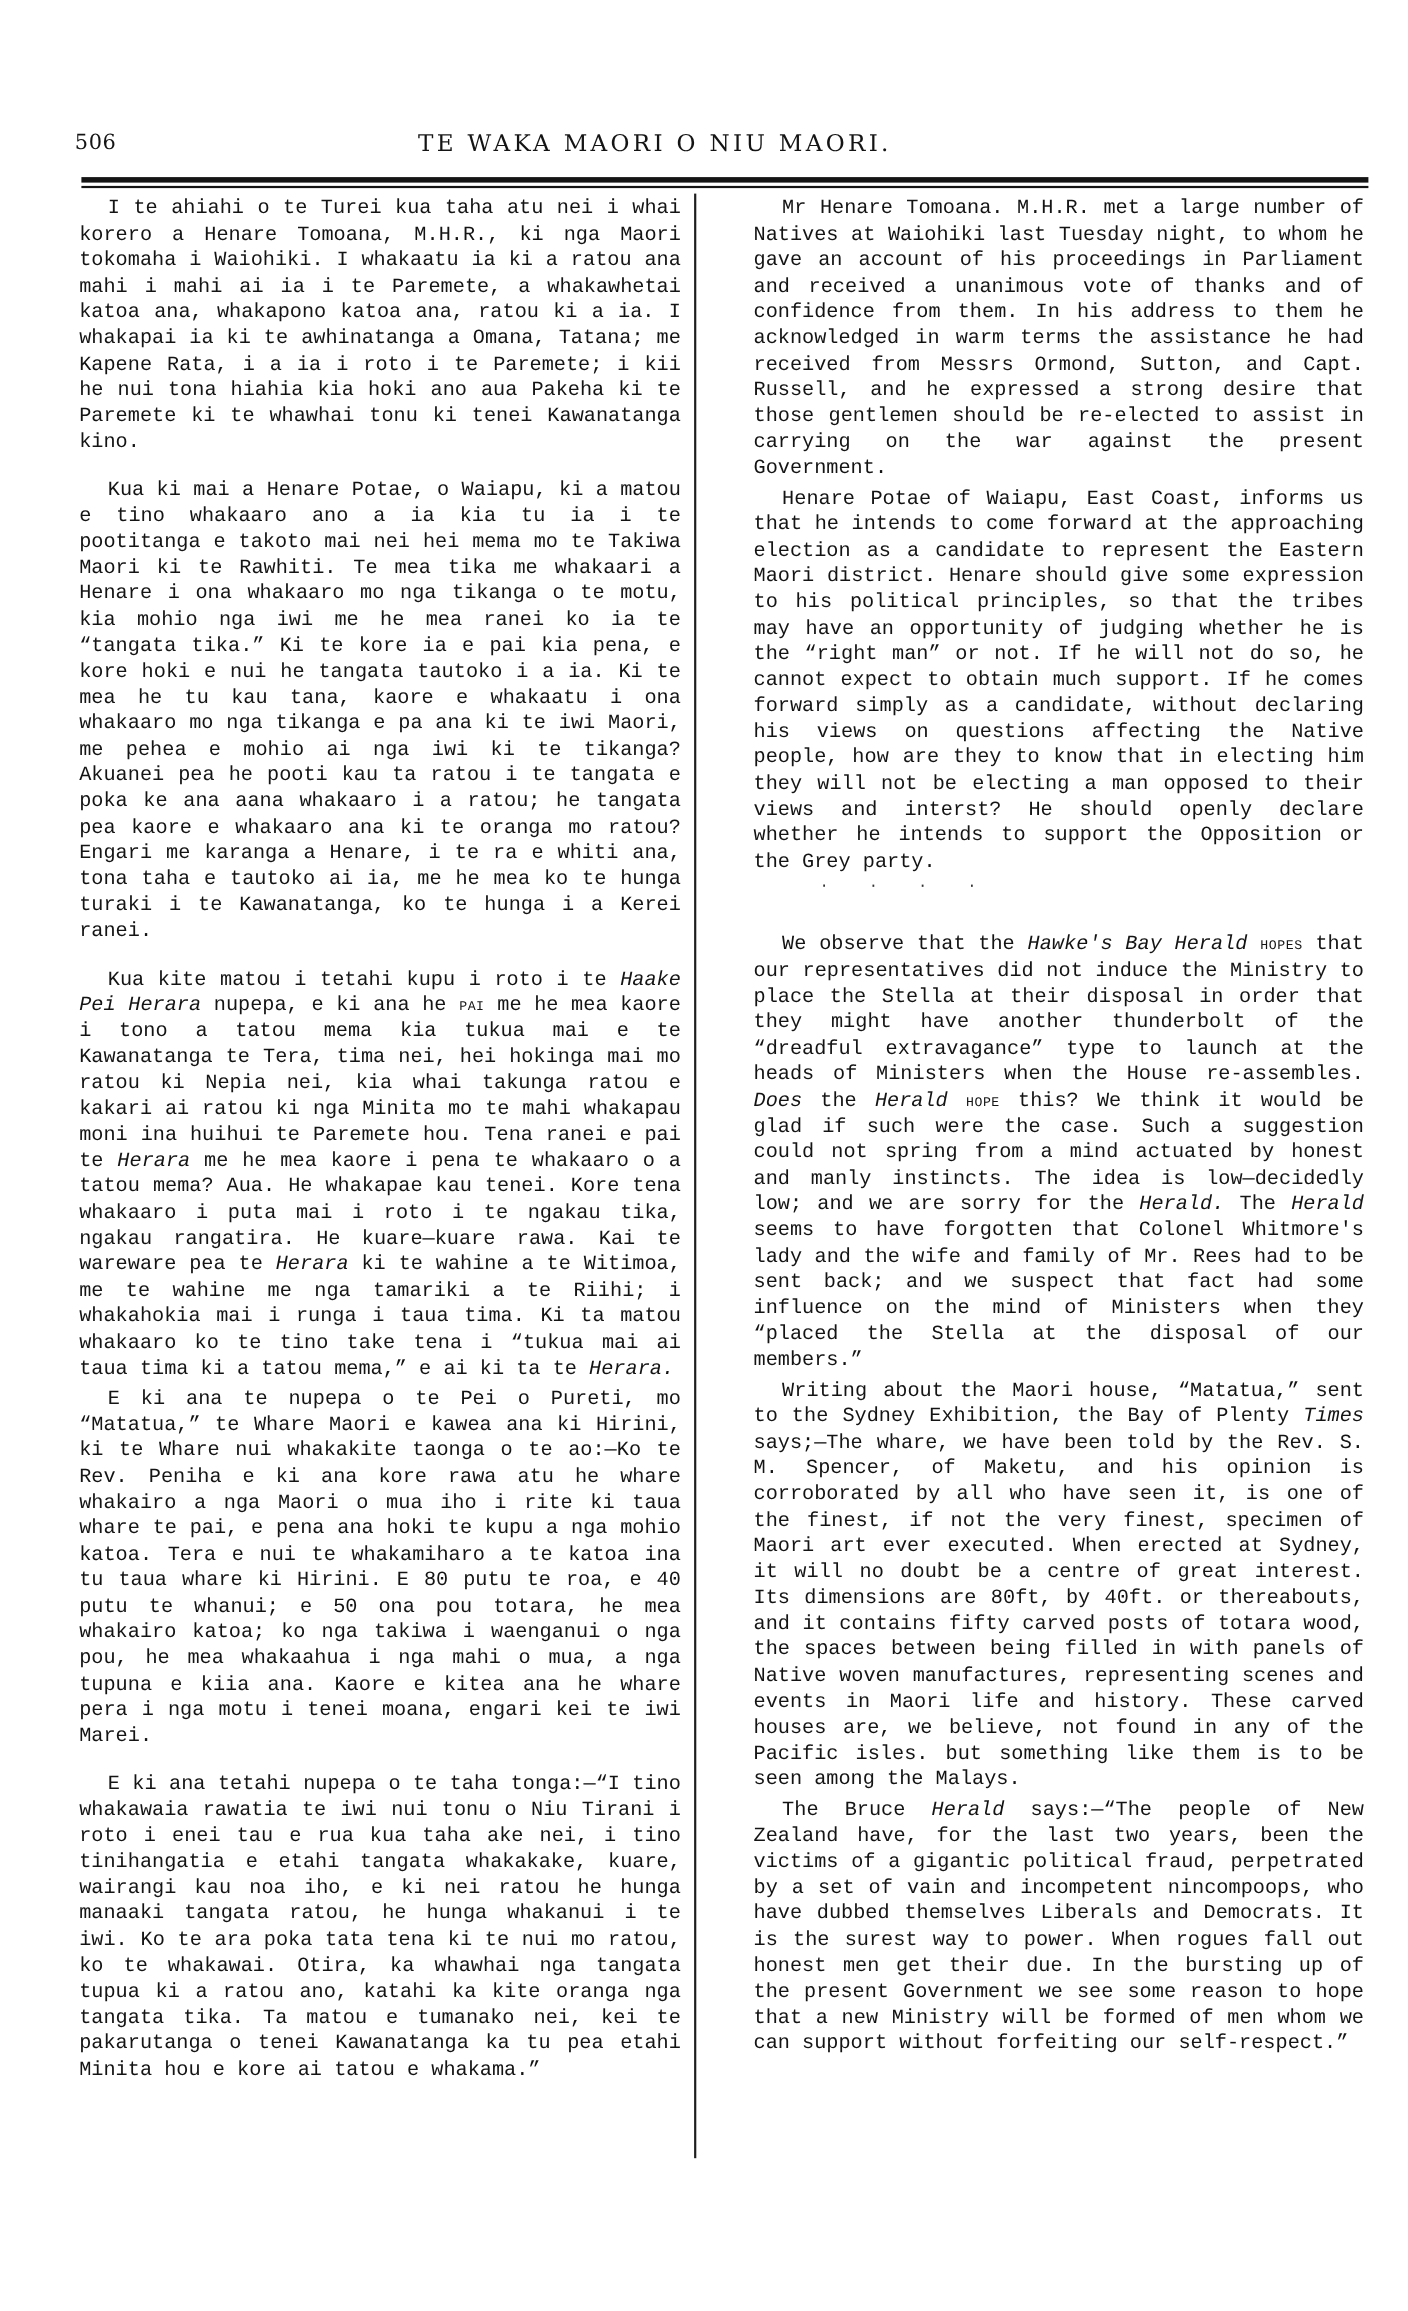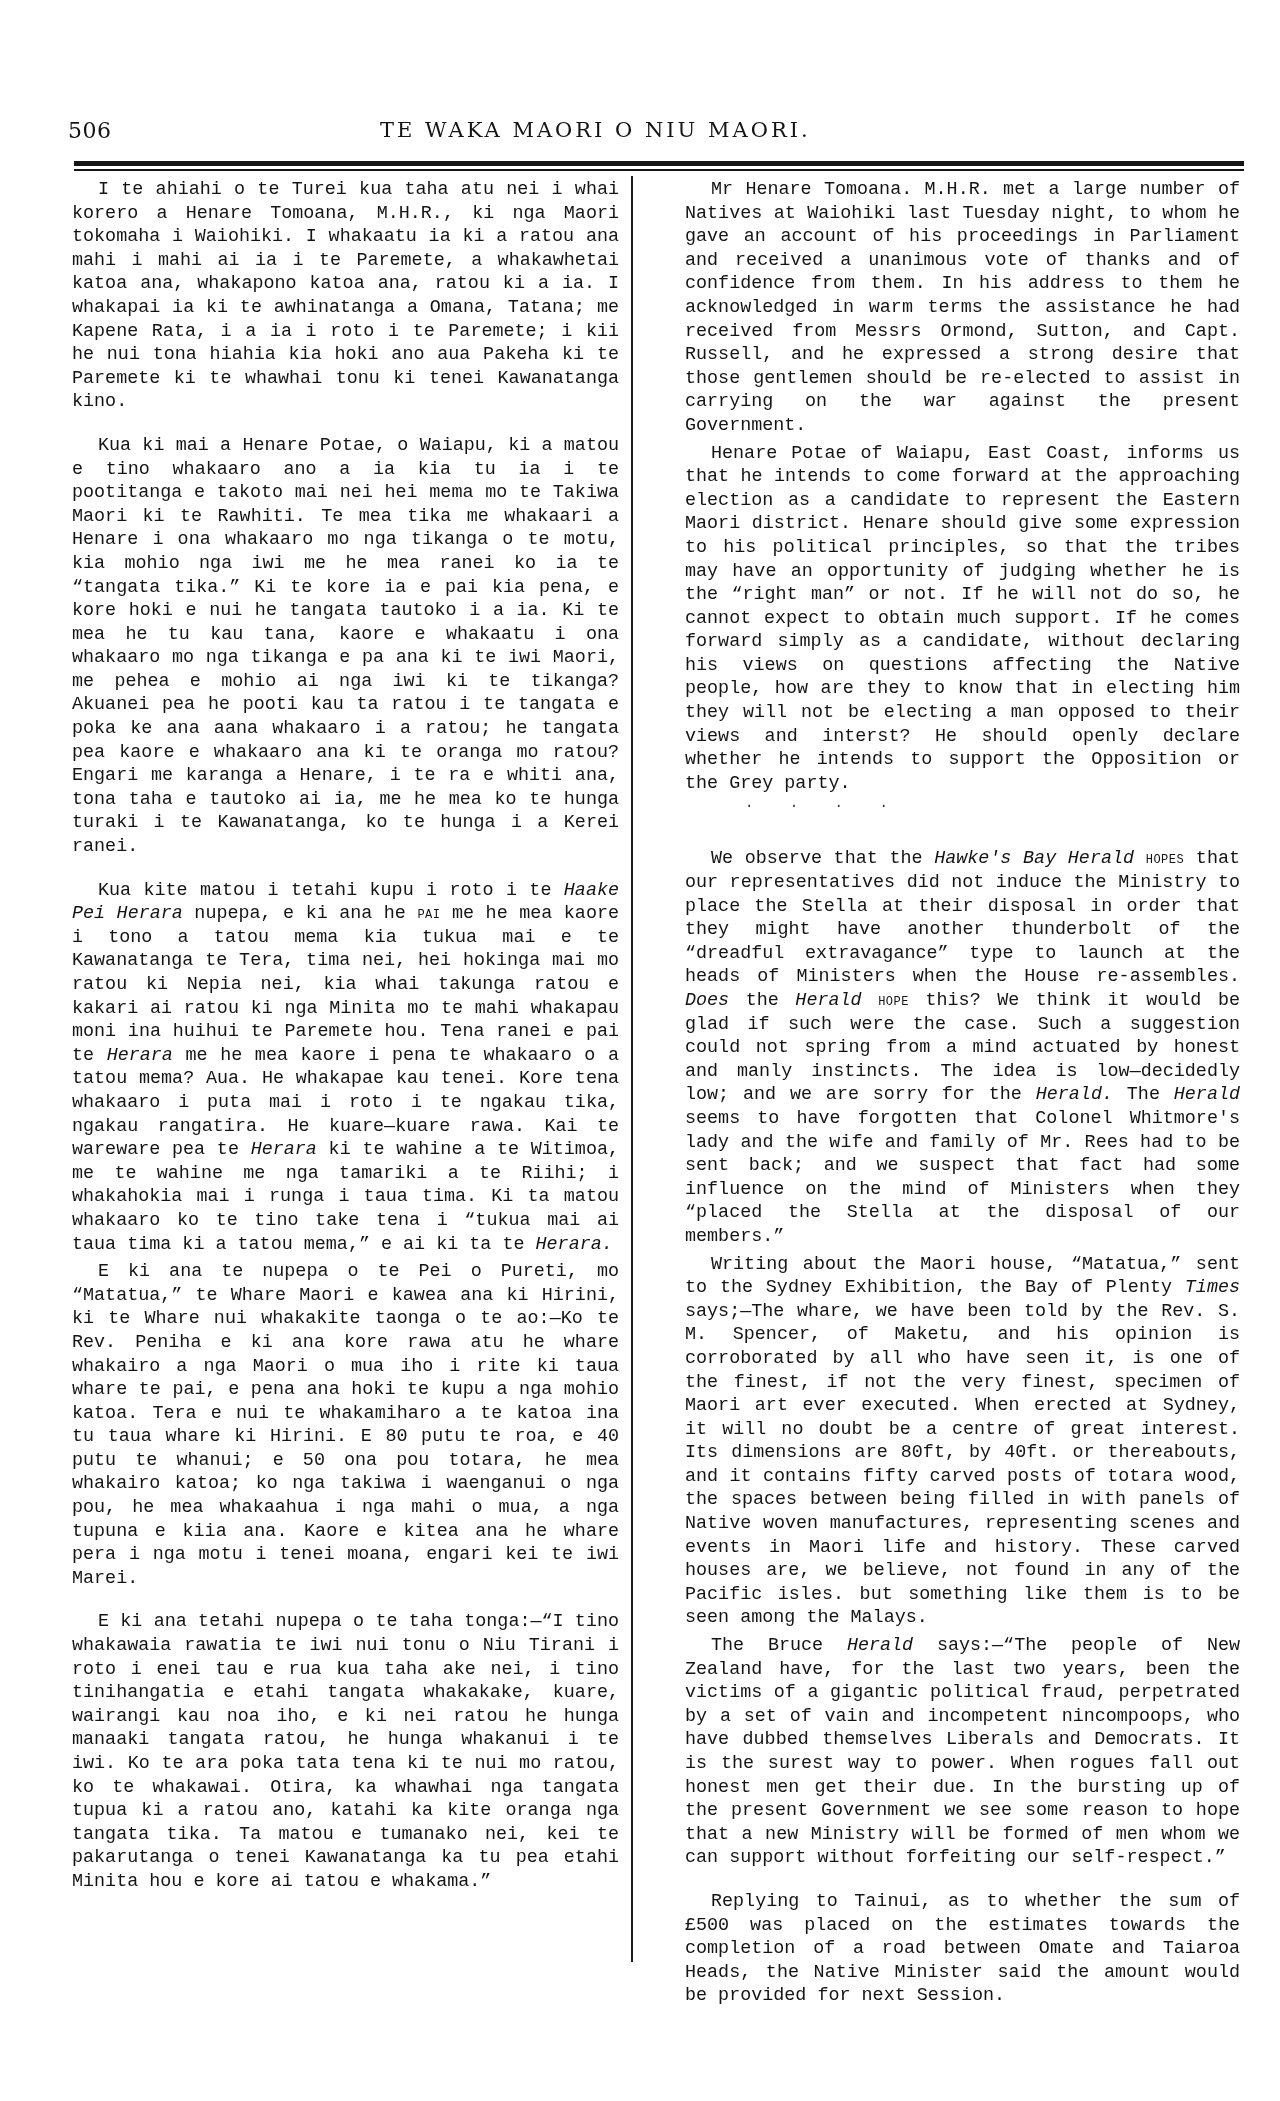--- a/index.html
+++ b/index.html
@@ -5,21 +5,21 @@
   html, body { margin: 0; padding: 0; background: #ffffff; }
   body {
     width: 1280px; height: 2101px; position: relative; overflow: hidden;
     font-family: "DejaVu Serif", "Liberation Serif", serif;
     color: #141414;
   }
   .page-header {
     position: absolute; left: 68px; top: 118px; width: 1182px; height: 40px;
   }
   .page-number {
-    position: absolute; left: 0; top: 0; font-size: 22px; letter-spacing: 0.5px;
+    position: absolute; left: 0; top: 0; font-size: 19px; letter-spacing: 0.5px;
   }
   .running-title {
     position: absolute; left: 312px; top: 0; font-size: 21px; letter-spacing: 3px;
   }
   .rule-thick {
     position: absolute; left: 74px; top: 161px; width: 1170px; height: 5px; background: #141414;
   }
   .rule-thin {
     position: absolute; left: 74px; top: 169px; width: 1170px; height: 2px; background: #141414;
   }
@@ -61,14 +61,13 @@
   <p class="para gap-l"><span>E ki ana tetahi nupepa o te taha tonga:—“I tino whakawaia rawatia te iwi nui tonu o Niu Tirani i roto i enei tau e rua kua taha ake nei, i tino tinihangatia e etahi tangata whakakake, kuare, wairangi kau noa iho, e ki nei ratou he hunga manaaki tangata ratou, he hunga whakanui i te iwi. Ko te ara poka tata tena ki te nui mo ratou, ko te whakawai. Otira, ka whawhai nga tangata tupua ki a ratou ano, katahi ka kite oranga nga tangata tika. Ta matou e tumanako nei, kei te pakarutanga o tenei Kawanatanga ka tu pea etahi Minita hou e kore ai tatou e whakama.”</span></p>
 </div>
 
 <div class="col col-right">
   <p class="para"><span>Mr Henare Tomoana. M.H.R. met a large number of Natives at Waiohiki last Tuesday night, to whom he gave an account of his proceedings in Parliament and received a unanimous vote of thanks and of confidence from them. In his address to them he acknowledged in warm terms the assistance he had received from Messrs Ormond, Sutton, and Capt. Russell, and he expressed a strong desire that those gentlemen should be re-elected to assist in carrying on the war against the present Government.</span></p>
   <p class="para gap-s"><span>Henare Potae of Waiapu, East Coast, informs us that he intends to come forward at the approaching election as a candidate to represent the Eastern Maori district. Henare should give some expression to his political principles, so that the tribes may have an opportunity of judging whether he is the “right man” or not. If he will not do so, he cannot expect to obtain much support. If he comes forward simply as a candidate, without declaring his views on questions affecting the Native people, how are they to know that in electing him they will not be electing a man opposed to their views and interst? He should openly declare whether he intends to support the Opposition or the Grey party.</span></p>
   <div class="dots">· · · ·</div>
   <p class="para gap-l"><span>We observe that the </span><span class="ital">Hawke's Bay Herald</span><span> </span><span class="smallcaps">hopes</span><span> that our representatives did not induce the Ministry to place the Stella at their disposal in order that they might have another thunderbolt of the “dreadful extravagance” type to launch at the heads of Ministers when the House re-assembles. </span><span class="ital">Does</span><span> the </span><span class="ital">Herald</span><span> </span><span class="smallcaps">hope</span><span> this? We think it would be glad if such were the case. Such a suggestion could not spring from a mind actuated by honest and manly instincts. The idea is low—decidedly low; and we are sorry for the </span><span class="ital">Herald.</span><span> The </span><span class="ital">Herald</span><span> seems to have forgotten that Colonel Whitmore's lady and the wife and family of Mr. Rees had to be sent back; and we suspect that fact had some influence on the mind of Ministers when they “placed the Stella at the disposal of our members.”</span></p>
   <p class="para gap-s"><span>Writing about the Maori house, “Matatua,” sent to the Sydney Exhibition, the Bay of Plenty </span><span class="ital">Times</span><span> says;—The whare, we have been told by the Rev. S. M. Spencer, of Maketu, and his opinion is corroborated by all who have seen it, is one of the finest, if not the very finest, specimen of Maori art ever executed. When erected at Sydney, it will no doubt be a centre of great interest. Its dimensions are 80ft, by 40ft. or thereabouts, and it contains fifty carved posts of totara wood, the spaces between being filled in with panels of Native woven manufactures, representing scenes and events in Maori life and history. These carved houses are, we believe, not found in any of the Pacific isles. but something like them is to be seen among the Malays.</span></p>
   <p class="para gap-s"><span>The Bruce </span><span class="ital">Herald</span><span> says:—“The people of New Zealand have, for the last two years, been the victims of a gigantic political fraud, perpetrated by a set of vain and incompetent nincompoops, who have dubbed themselves Liberals and Democrats. It is the surest way to power. When rogues fall out honest men get their due. In the bursting up of the present Government we see some reason to hope that a new Ministry will be formed of men whom we can support without forfeiting our self-respect.”</span></p>
-  <p class="para gap-l"><span>Replying to Tainui, as to whether the sum of £500 was placed on the estimates towards the completion of a road between Omate and Taiaroa Heads, the Native Minister said the amount would be provided for next Session.</span></p>
 </div>
 
 </body></html>

